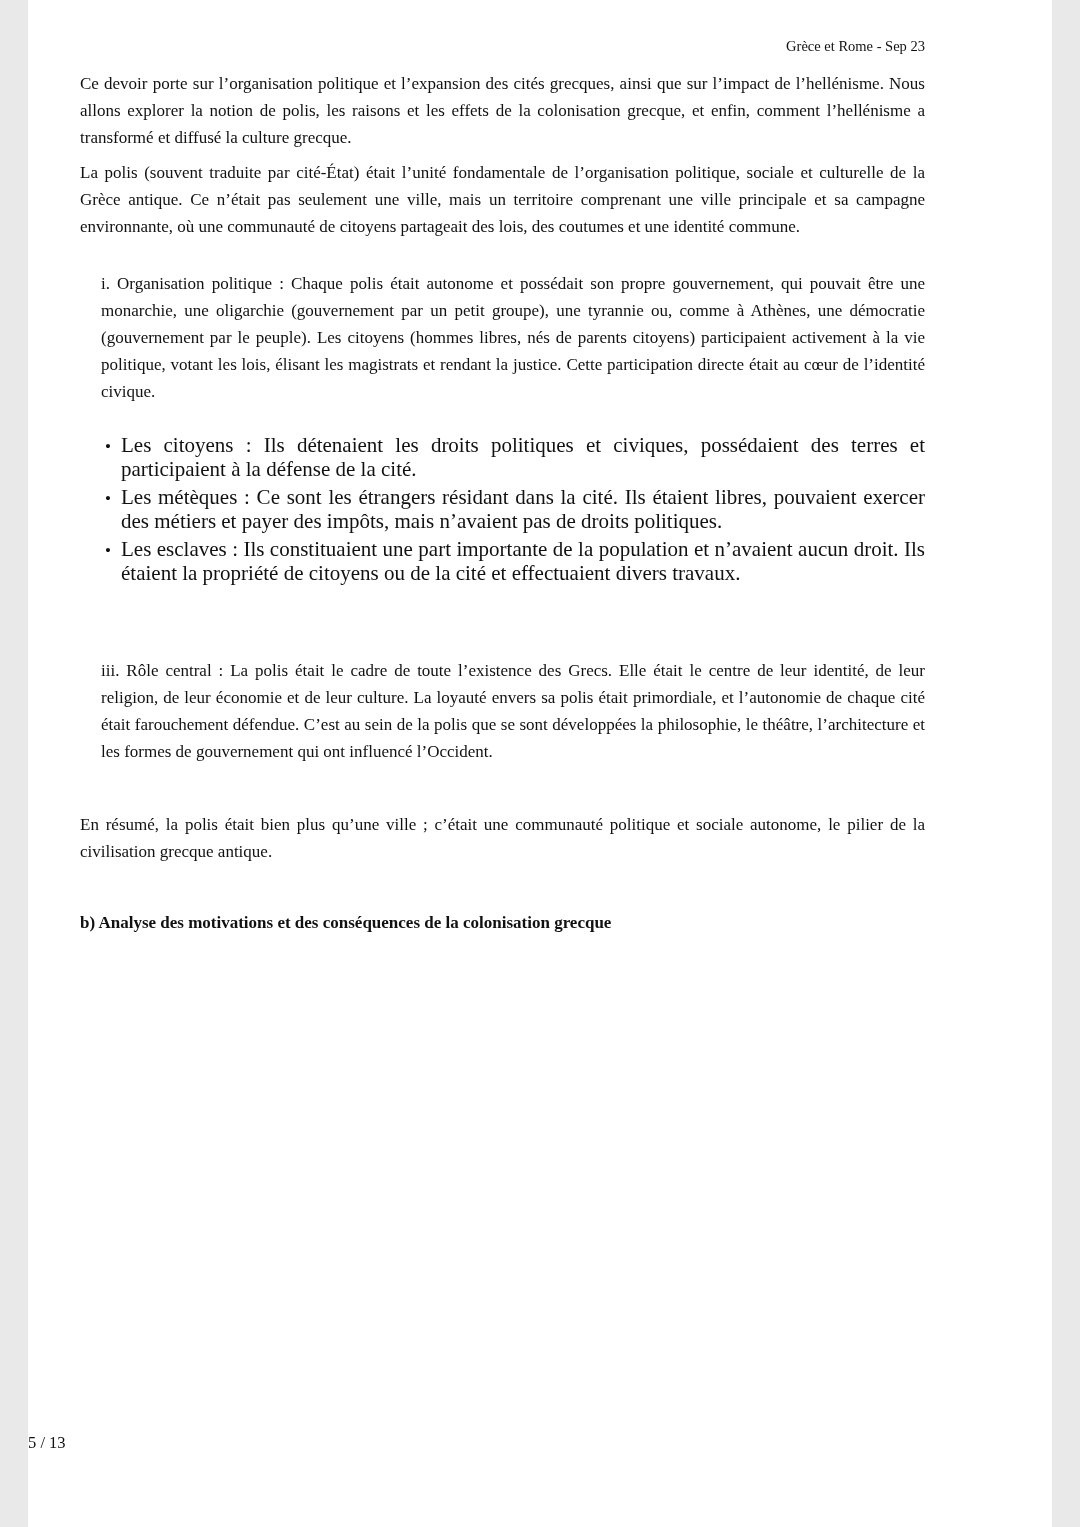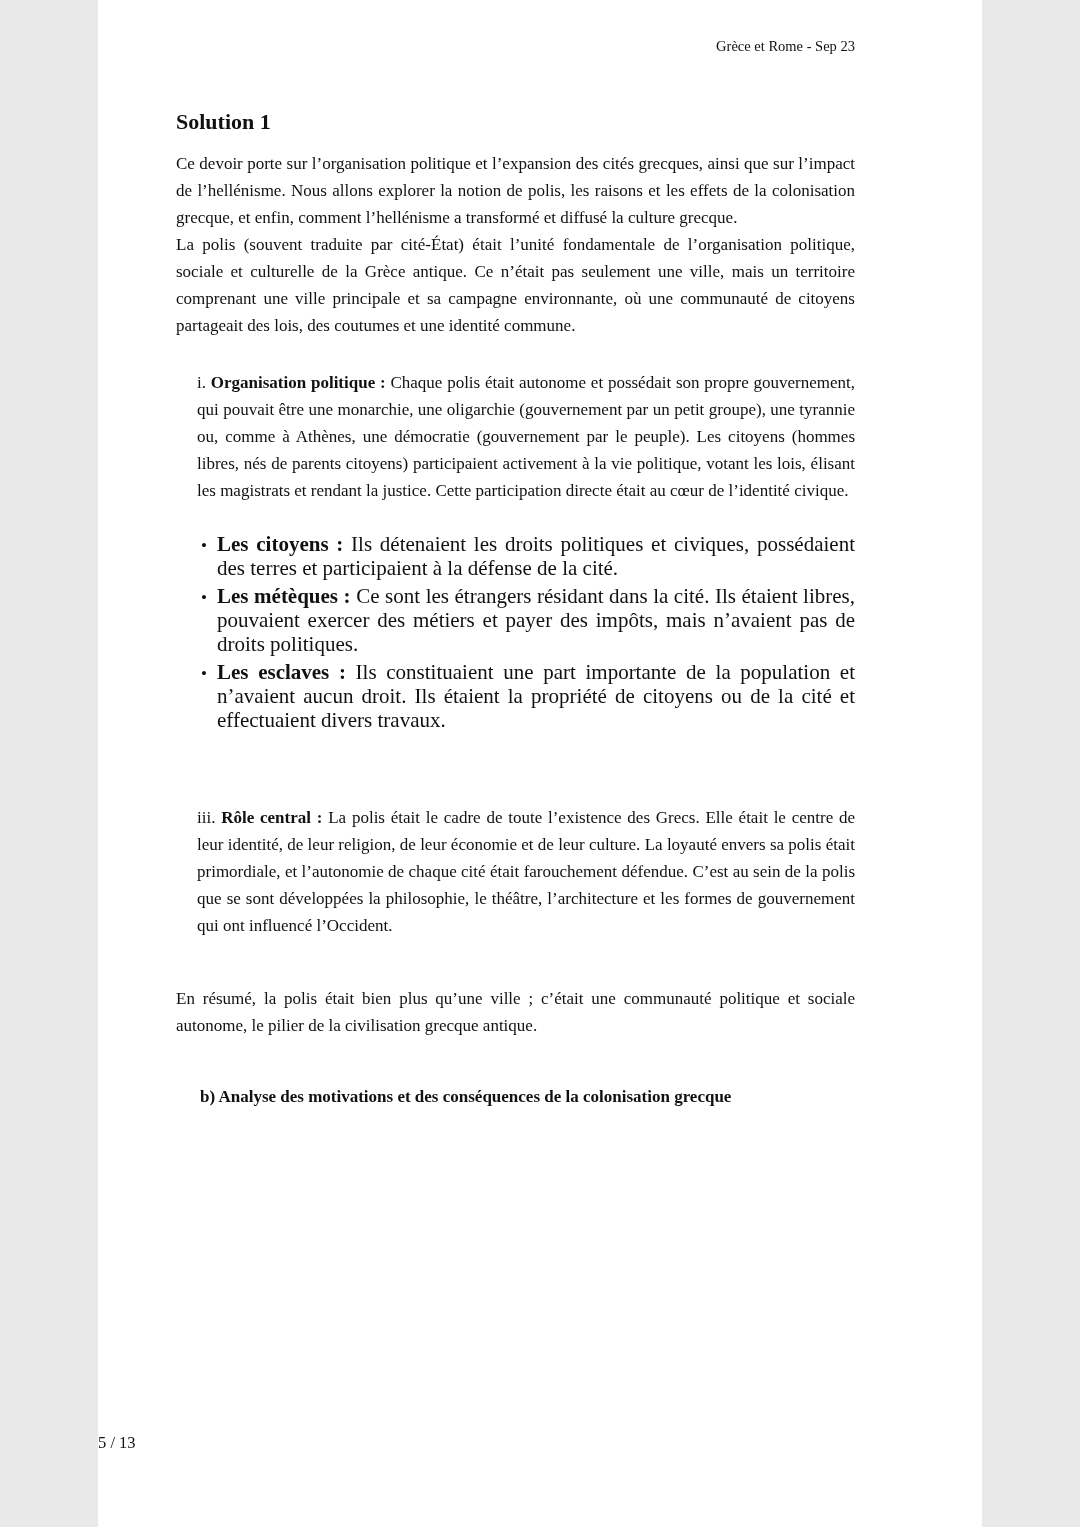--- a/index.html
+++ b/index.html
@@ -3,25 +3,25 @@
 <meta charset="utf-8">
 <style>
   * { margin: 0; padding: 0; box-sizing: border-box; }
   html, body { background: #e9e9e9; }
   body {
     font-family: "Liberation Serif", "DejaVu Serif", serif;
     color: #111111;
   }
   .page {
     position: relative;
-    width: 884px;
+    width: 1024px;
     height: 1527px;
     margin: 0 auto;
     background: #ffffff;
-    padding: 36px 127px 0 78px;
+    padding: 36px 127px 0 52px;
     overflow: hidden;
   }
   .running-header {
     text-align: right;
     font-size: 14.5px;
     line-height: 20px;
     color: #111111;
   }
   .doc-title {
     margin-top: 52px;
@@ -35,21 +35,21 @@
     text-align: justify;
     text-justify: inter-word;
   }
   .intro { margin-top: 14px; }
   .section-heading {
     margin-top: 48px;
     font-size: 17px;
     font-weight: bold;
     line-height: 27px;
   }
-  .section-body { margin-top: 0; }
+  .section-body { margin-top: 8px; }
   .roman-item {
     margin-left: 21px;
     text-align: justify;
   }
   .item-i   { margin-top: 30px; }
   .item-ii  { margin-top: 80px; }
   .item-iii { margin-top: 72px; }
   .bullet-list {
     margin-top: 28px;
     margin-left: 25px;
@@ -65,42 +65,41 @@
     line-height: 27px;
   }
   .bullet-text {
     flex: 1 1 auto;
     font-size: 21px;
     line-height: 24px;
     text-align: justify;
     text-justify: inter-word;
   }
   .summary { margin-top: 46px; }
-  .section-b-heading { margin-top: 44px; margin-left: 24px; }
+  .section-b-heading { margin-top: 44px; }
   .page-footer {
     position: absolute;
     left: 0;
     right: 0;
     bottom: 72px;
     text-align: left;
     font-size: 16.5px;
     line-height: 24px;
   }
-  strong { font-weight: bold; }
+  strong { font-weight: normal; }
 </style>
 </head>
 <body>
 
 <div class="page">
 
   <div class="running-header">
     <span>Grèce et Rome - Sep 23</span>
   </div>
 
-  <h1 class="doc-title">Solution 1</h1>
 
   <p class="para intro">Ce devoir porte sur l’organisation politique et l’expansion des cités grecques, ainsi que sur l’impact de l’hellénisme. Nous allons explorer la notion de polis, les raisons et les effets de la colonisation grecque, et enfin, comment l’hellénisme a transformé et diffusé la culture grecque.</p>
 
   <p class="para section-body">La polis (souvent traduite par cité-État) était l’unité fondamentale de l’organisation politique, sociale et culturelle de la Grèce antique. Ce n’était pas seulement une ville, mais un territoire comprenant une ville principale et sa campagne environnante, où une communauté de citoyens partageait des lois, des coutumes et une identité commune.</p>
 
   <p class="para roman-item item-i"><span>i. </span><strong>Organisation politique :</strong><span> Chaque polis était autonome et possédait son propre gouvernement, qui pouvait être une monarchie, une oligarchie (gouvernement par un petit groupe), une tyrannie ou, comme à Athènes, une démocratie (gouvernement par le peuple). Les citoyens (hommes libres, nés de parents citoyens) participaient activement à la vie politique, votant les lois, élisant les magistrats et rendant la justice. Cette participation directe était au cœur de l’identité civique.</span></p>
 
 
   <div class="bullet-list">
 

